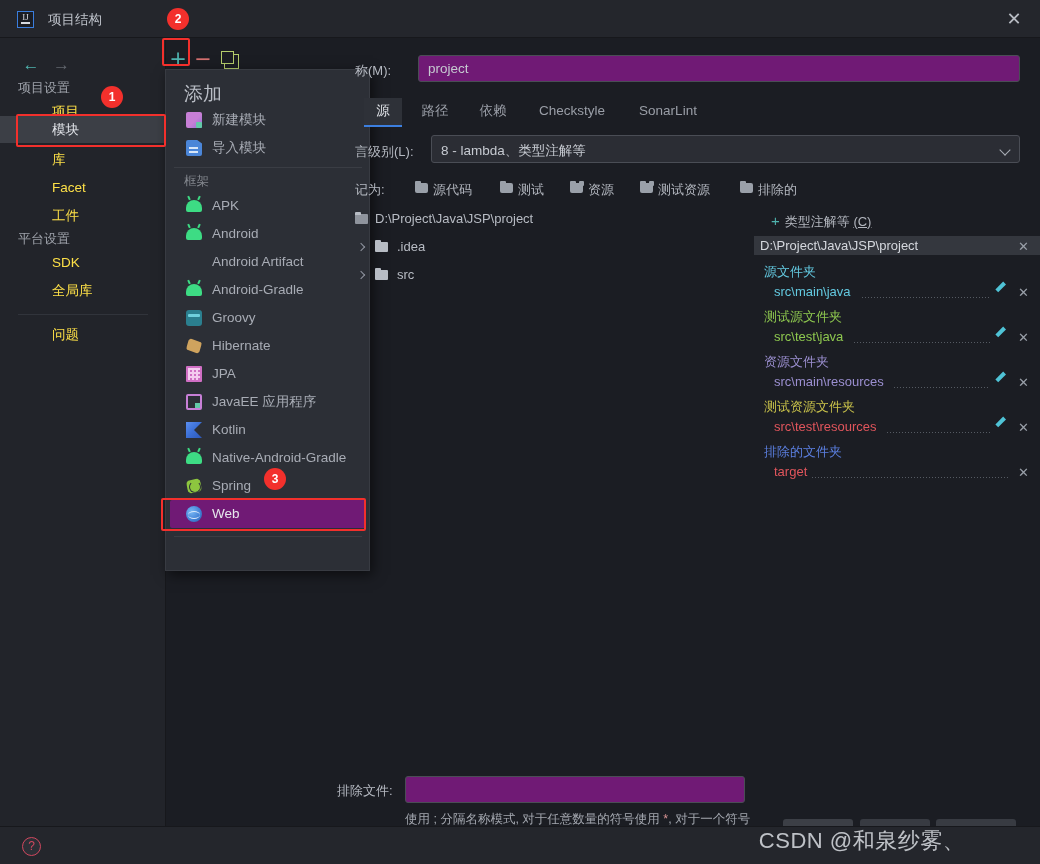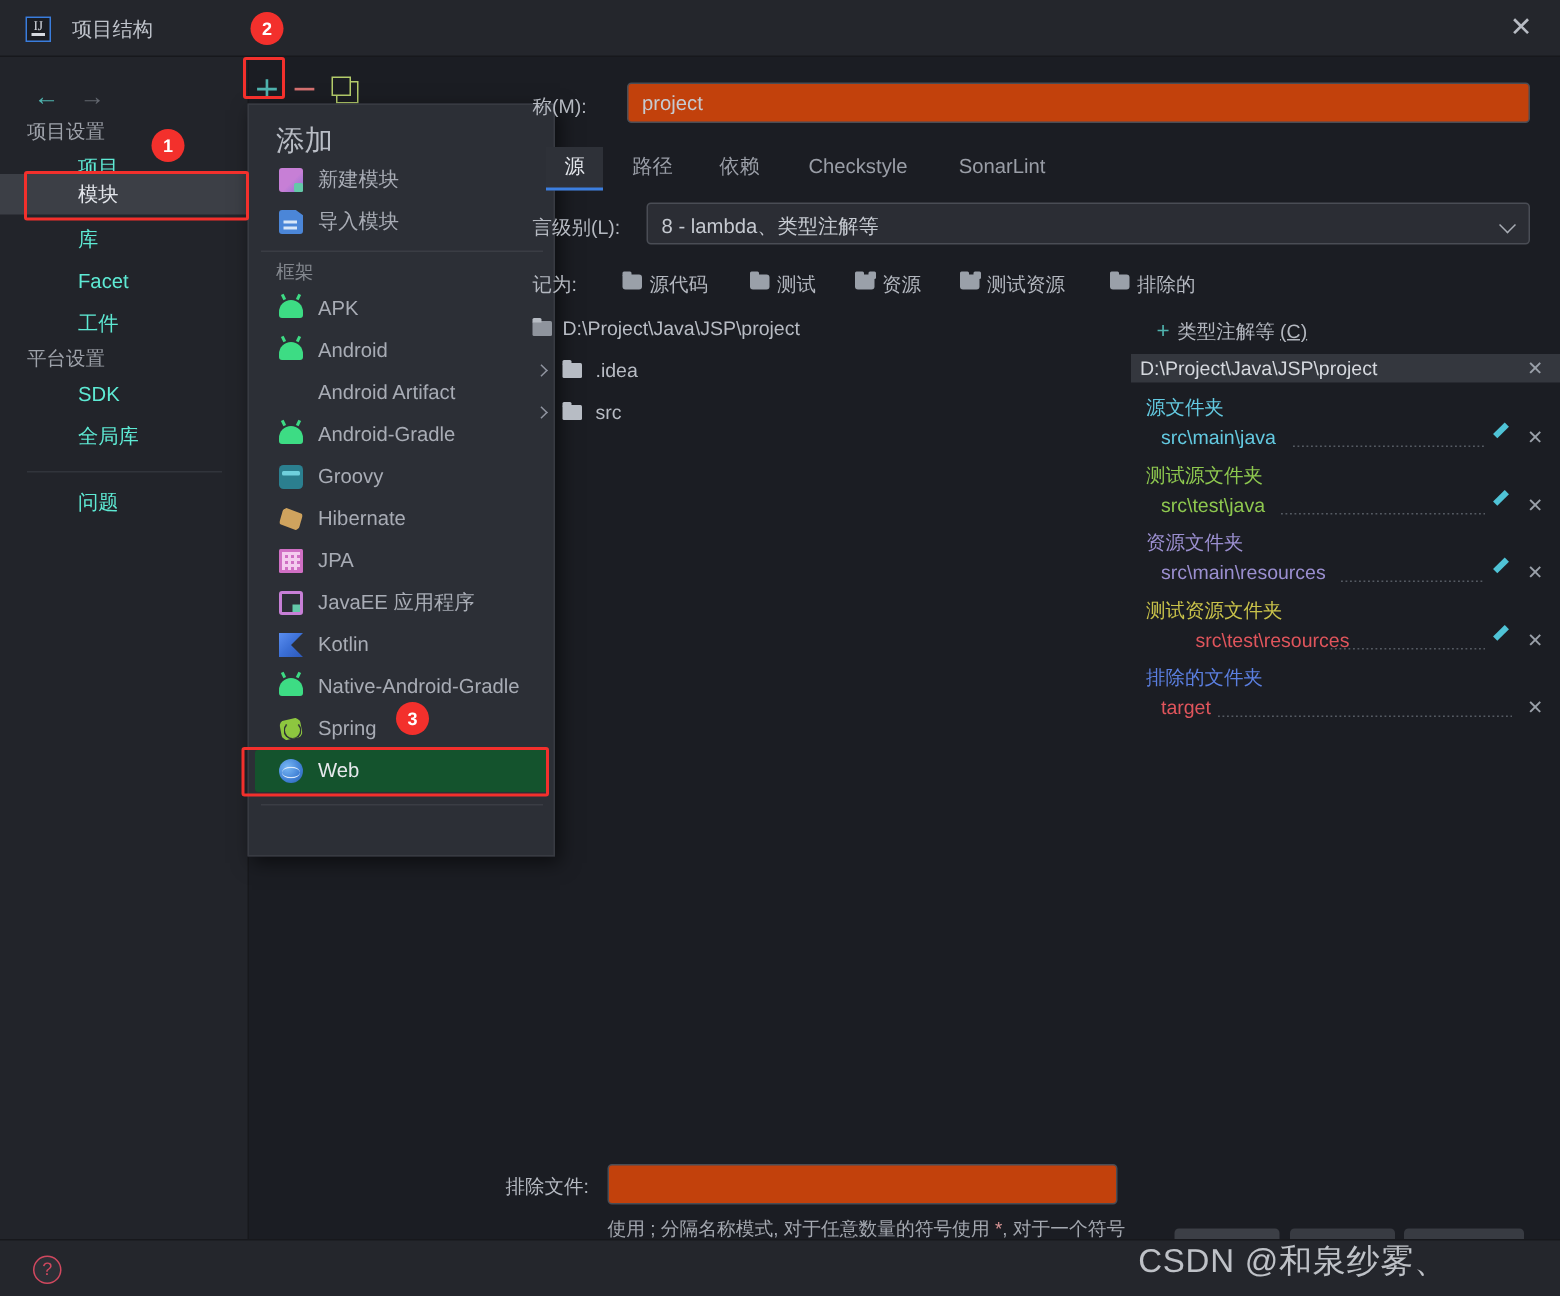--- a/index.html
+++ b/index.html
@@ -56,21 +56,21 @@
     font-size: 17px; line-height: 20px;
   }
   .arrow-back { color: #4fb3ae; }
   .arrow-fwd  { color: #62666e; }
 
   .side-group-label {
     position: absolute; left: 18px; font-size: 13px; color: #9ea2aa;
   }
   .side-item {
     position: absolute; left: 0; width: 166px; height: 27px;
-    font-size: 13.5px; color: #5eead4; padding-left: 52px; line-height: 27px;
+    font-size: 13.5px; color: #fde047; padding-left: 52px; line-height: 27px;
     white-space: nowrap;
   }
   .side-item.selected {
     background: #3c3f46; color: #e2e5ea;
   }
   .side-sep {
     position: absolute; left: 18px; width: 130px; height: 1px; background: #31343b;
   }
 
   
@@ -82,21 +82,21 @@
   }
   .add-popup-title {
     position: absolute; left: 18px; top: 11px;
     font-size: 19px; color: #b9bdc5;
   }
   .menu-item {
     position: absolute; left: 4px; width: 196px; height: 28px;
     line-height: 28px; font-size: 13.5px; color: #a8acb5;
     padding-left: 42px; white-space: nowrap; border-radius: 2px;
   }
-  .menu-item.highlight { background: #14532d; color: #e6e8ec; }
+  .menu-item.highlight { background: #701a75; color: #e6e8ec; }
   .menu-sep {
     position: absolute; left: 8px; width: 188px; height: 1px; background: #3a3d44;
   }
   .menu-section {
     position: absolute; left: 18px; font-size: 12.5px; color: #84888f;
   }
   .mi-icon {
     position: absolute; left: 16px; top: 6px; width: 16px; height: 16px;
   }
 
@@ -150,21 +150,21 @@
   .tb-minus { color: #d4706f; }
   .tb-copy  { width:15px; height:15px; border: 1.6px solid #b4cc6a; }
   .tb-copy:after{ content:""; position:absolute; left:-4px; top:-4px;
       width:11px;height:11px;border:1.6px solid #b4cc6a; background:#1b1d23;}
 
   
   .main { position: absolute; left: 166px; top: 0; right: 0; height: 788px; }
 
   .field-label { position: absolute; font-size: 13px; color: #b5b9c1; }
   .text-input {
-    position: absolute; background: #c2410c; border: 1px solid #4a4d55;
+    position: absolute; background: #701a75; border: 1px solid #4a4d55;
     border-radius: 3px; color: #c6cad1; font-size: 13.5px;
     padding: 0 9px; line-height: 1;
     font-family: "Liberation Sans", sans-serif;
   }
   .text-input::placeholder { color: #72767e; }
 
   .tabs { position: absolute; }
   .tab {
     position: absolute; top: 0; height: 29px; line-height: 26px;
     font-size: 13.5px; color: #9a9ea7; text-align: center;
@@ -477,21 +477,21 @@
         <div class="rg-pencil" style="left:240px; top:125px;"></div>
         <span class="root-x" style="left:264px; top:127px;">✕</span>
 
         <div class="rg-title" style="left:10px; top:149px; color:#9b8fd0;">资源文件夹</div>
         <div class="rg-path" style="left:20px; top:170px; color:#9b8fd0;">src\main\resources</div>
         <div class="rg-dots" style="left:140px; top:183px; width:96px;"></div>
         <div class="rg-pencil" style="left:240px; top:170px;"></div>
         <span class="root-x" style="left:264px; top:172px;">✕</span>
 
         <div class="rg-title" style="left:10px; top:194px; color:#c9c24a;">测试资源文件夹</div>
-        <div class="rg-path" style="left:20px; top:215px; color:#e0555c;margin-left:23px;">src\test\resources</div>
+        <div class="rg-path" style="left:20px; top:215px; color:#e0555c;">src\test\resources</div>
         <div class="rg-dots" style="left:133px; top:228px; width:103px;"></div>
         <div class="rg-pencil" style="left:240px; top:215px;"></div>
         <span class="root-x" style="left:264px; top:217px;">✕</span>
 
         <div class="rg-title" style="left:10px; top:239px; color:#5b7fe0;">排除的文件夹</div>
         <div class="rg-path" style="left:20px; top:260px; color:#e0555c;">target</div>
         <div class="rg-dots" style="left:58px; top:273px; width:196px;"></div>
         <span class="root-x" style="left:264px; top:262px;">✕</span>
       </div>
 

